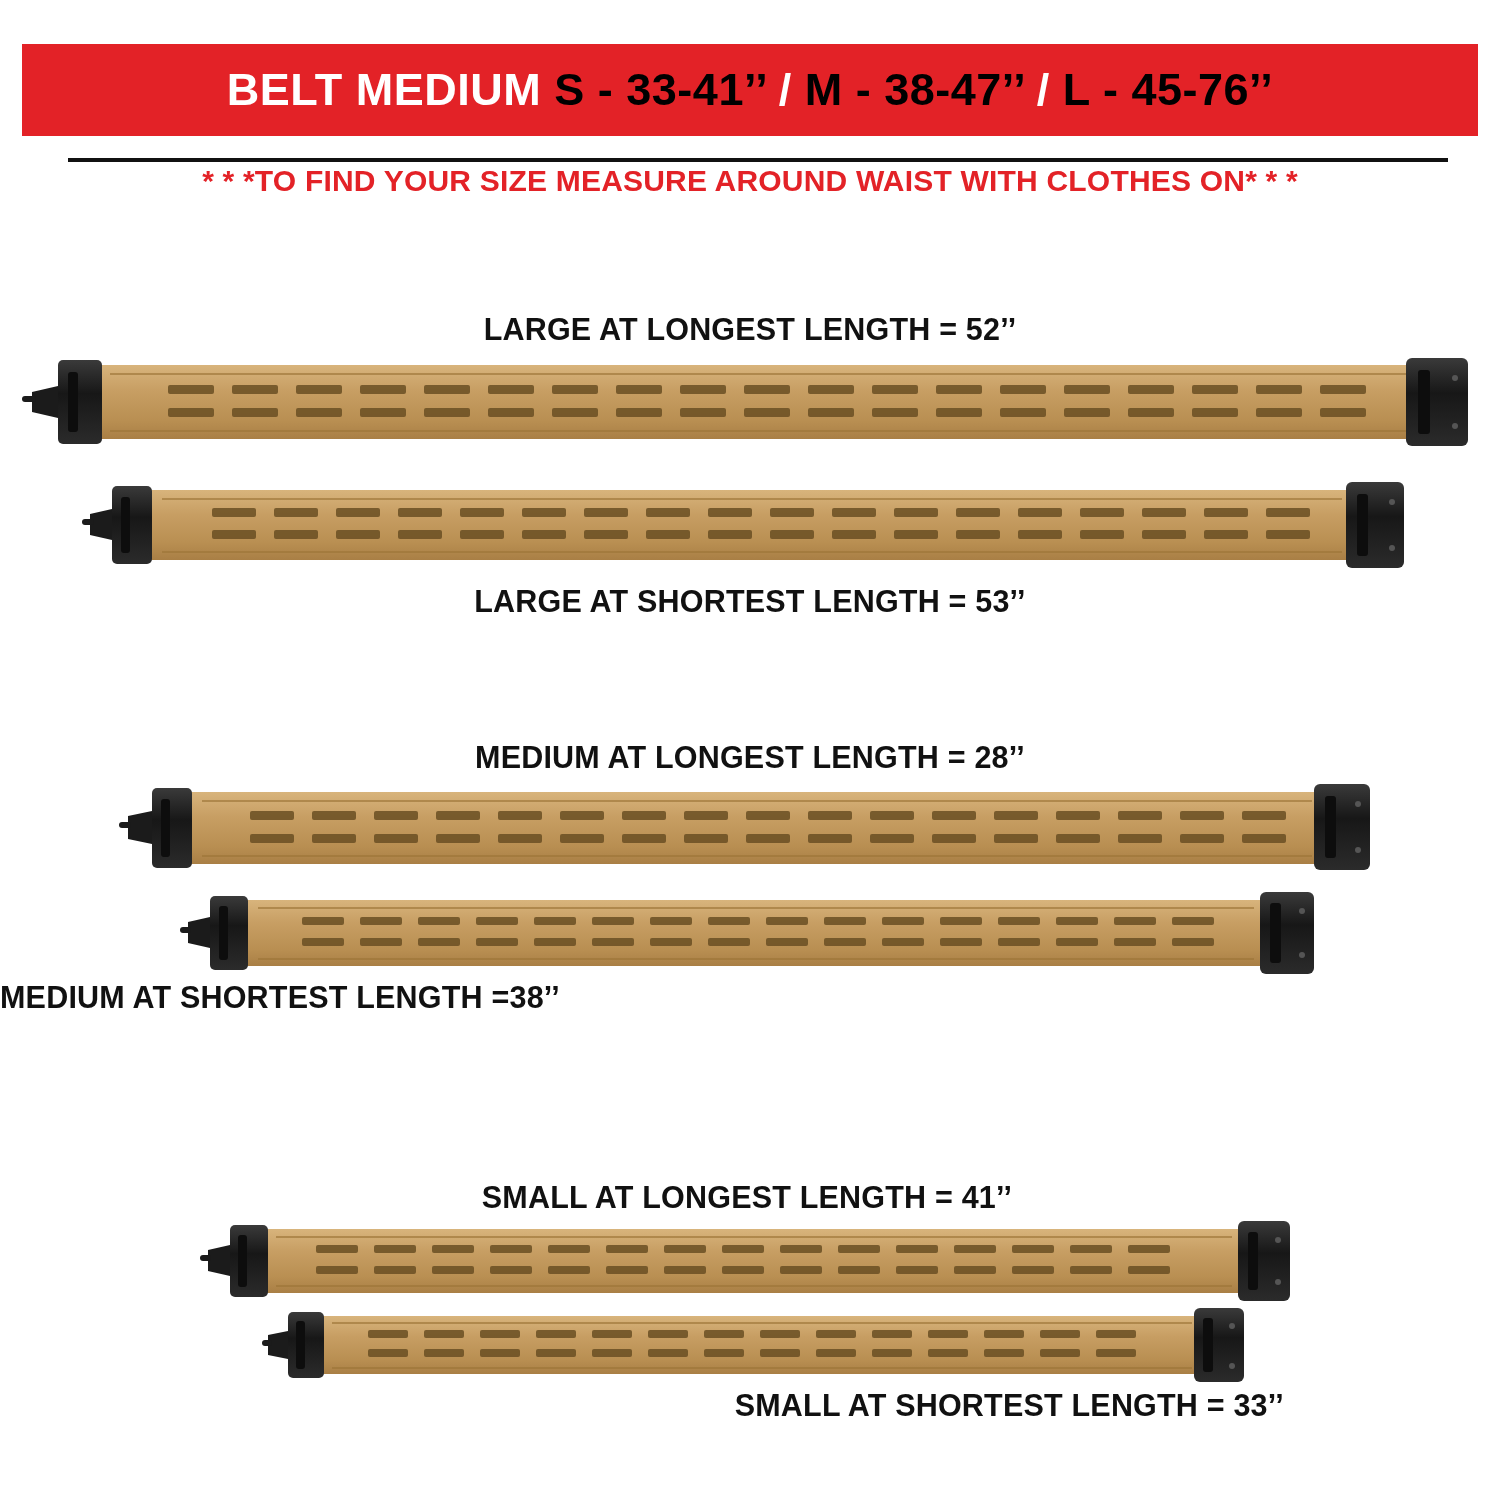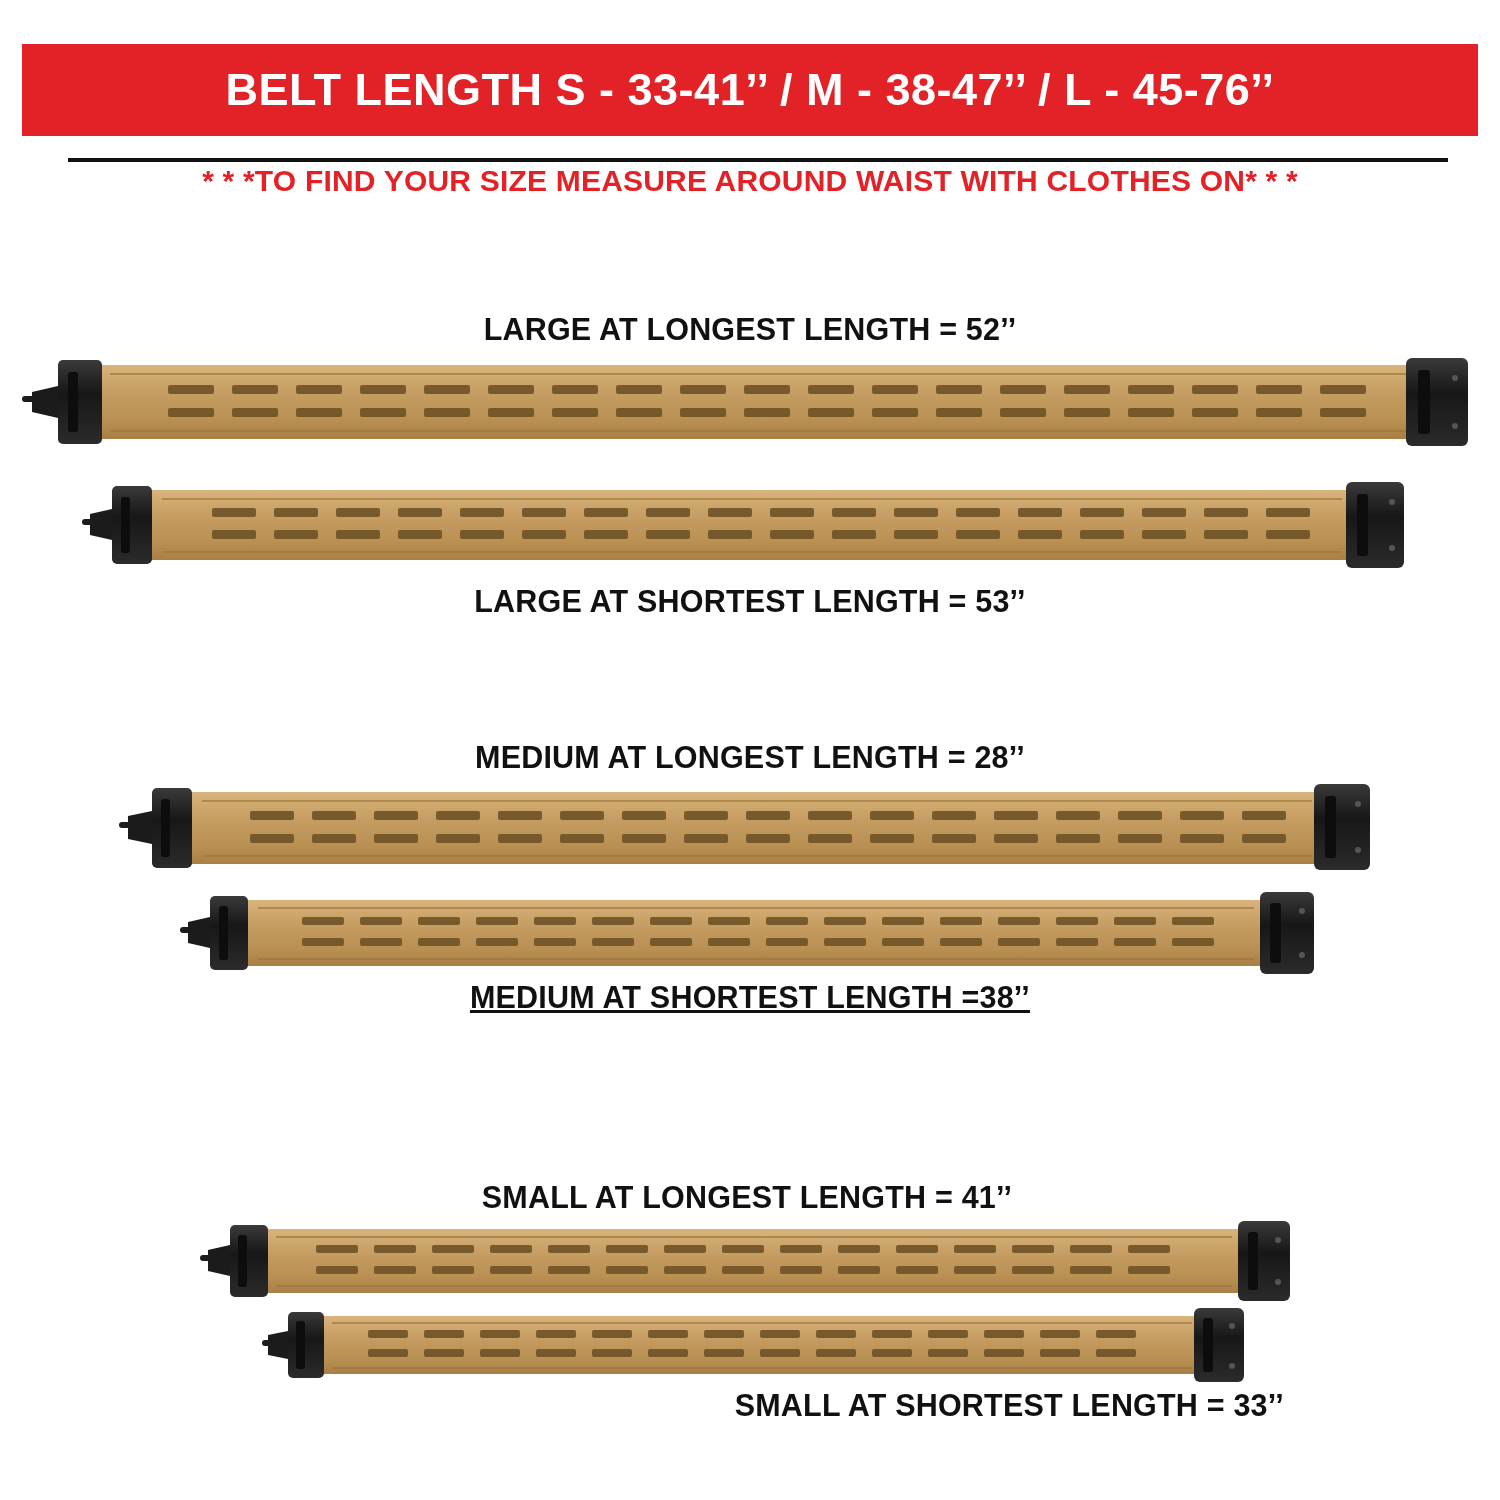--- a/index.html
+++ b/index.html
@@ -28,21 +28,21 @@
     justify-content: center;
   }
   .header-text {
     font-size: 45px;
     font-weight: bold;
     letter-spacing: 0.5px;
     white-space: nowrap;
     color: #ffffff;
   }
   .header-text .dark {
-    color: #ffffff;
+    color: #000000;
   }
   .header-rule {
     position: absolute;
     left: 68px;
     top: 158px;
     width: 1380px;
     height: 4px;
     background: #111111;
   }
   .subtitle {
@@ -74,21 +74,21 @@
   }
   .belt svg {
     display: block;
   }
 </style>
 </head>
 <body>
 
 <div class="header-bar">
   <div class="header-text">
-    <span>BELT LENGTH </span><span class="dark">S - 33-41’’</span><span> / </span><span class="dark">M - 38-47’’</span><span> / </span><span class="dark">L - 45-76’’</span>
+    <span>BELT MEDIUM </span><span class="dark">S - 33-41’’</span><span> / </span><span class="dark">M - 38-47’’</span><span> / </span><span class="dark">L - 45-76’’</span>
   </div>
 </div>
 
 <div class="header-rule"></div>
 
 <div class="subtitle">* * *TO FIND YOUR SIZE MEASURE AROUND WAIST WITH CLOTHES ON* * *</div>
 
 <div class="belt-label" style="left:0; top:312px; width:1500px; text-align:center;">LARGE AT LONGEST LENGTH = 52’’</div>
 
 <div class="belt" style="left:18px; top:352px;">
@@ -373,21 +373,21 @@
     <rect x="39" y="18" width="9" height="54" rx="3" fill="#0d0d0d"></rect>
     <path d="M8 34 L30 29 L30 60 L8 55 Z" fill="#1b1b1b"></path>
     <rect x="0" y="39" width="11" height="6" rx="3" fill="#1b1b1b"></rect>
     <rect x="1080" y="4" width="54" height="82" rx="6" fill="url(#blkD)"></rect>
     <rect x="1090" y="15" width="11" height="60" rx="3" fill="#0d0d0d"></rect>
     <circle cx="1122" cy="23" r="3" fill="#555"></circle>
     <circle cx="1122" cy="67" r="3" fill="#555"></circle>
   </svg>
 </div>
 
-<div class="belt-label" style="left:0; top:980px; width:1500px; text-align:center;text-decoration:underline;">MEDIUM AT SHORTEST LENGTH =38’’</div>
+<div class="belt-label" style="left:0; top:980px; width:1500px; text-align:left;">MEDIUM AT SHORTEST LENGTH =38’’</div>
 
 <div class="belt-label" style="left:0; top:1180px; width:1494px; text-align:center;">SMALL AT LONGEST LENGTH = 41’’</div>
 
 <div class="belt" style="left:200px; top:1218px;">
   <svg width="1100" height="88" viewBox="0 0 1100 88" xmlns="http://www.w3.org/2000/svg">
     <defs>
       <linearGradient id="tanE" x1="0" y1="0" x2="0" y2="1">
         <stop offset="0%" stop-color="#d8b47c"></stop>
         <stop offset="35%" stop-color="#c79e63"></stop>
         <stop offset="75%" stop-color="#b98f52"></stop>

